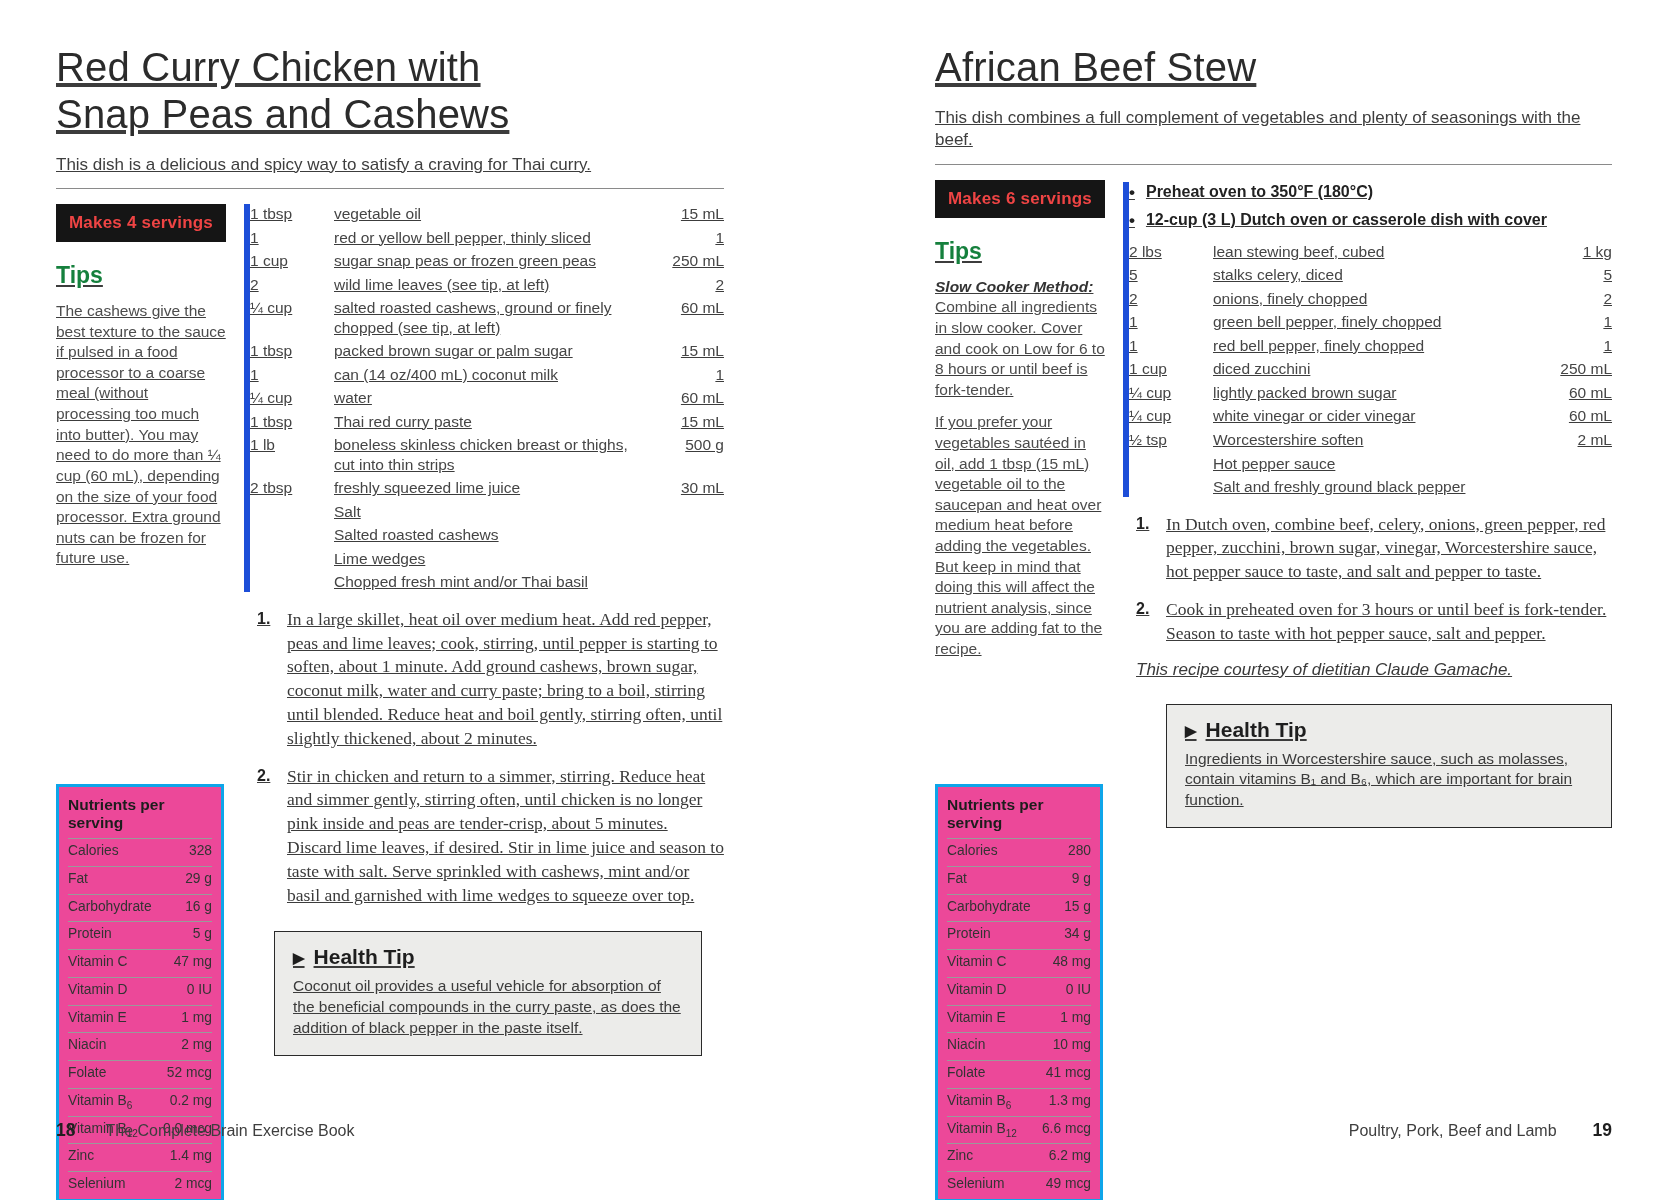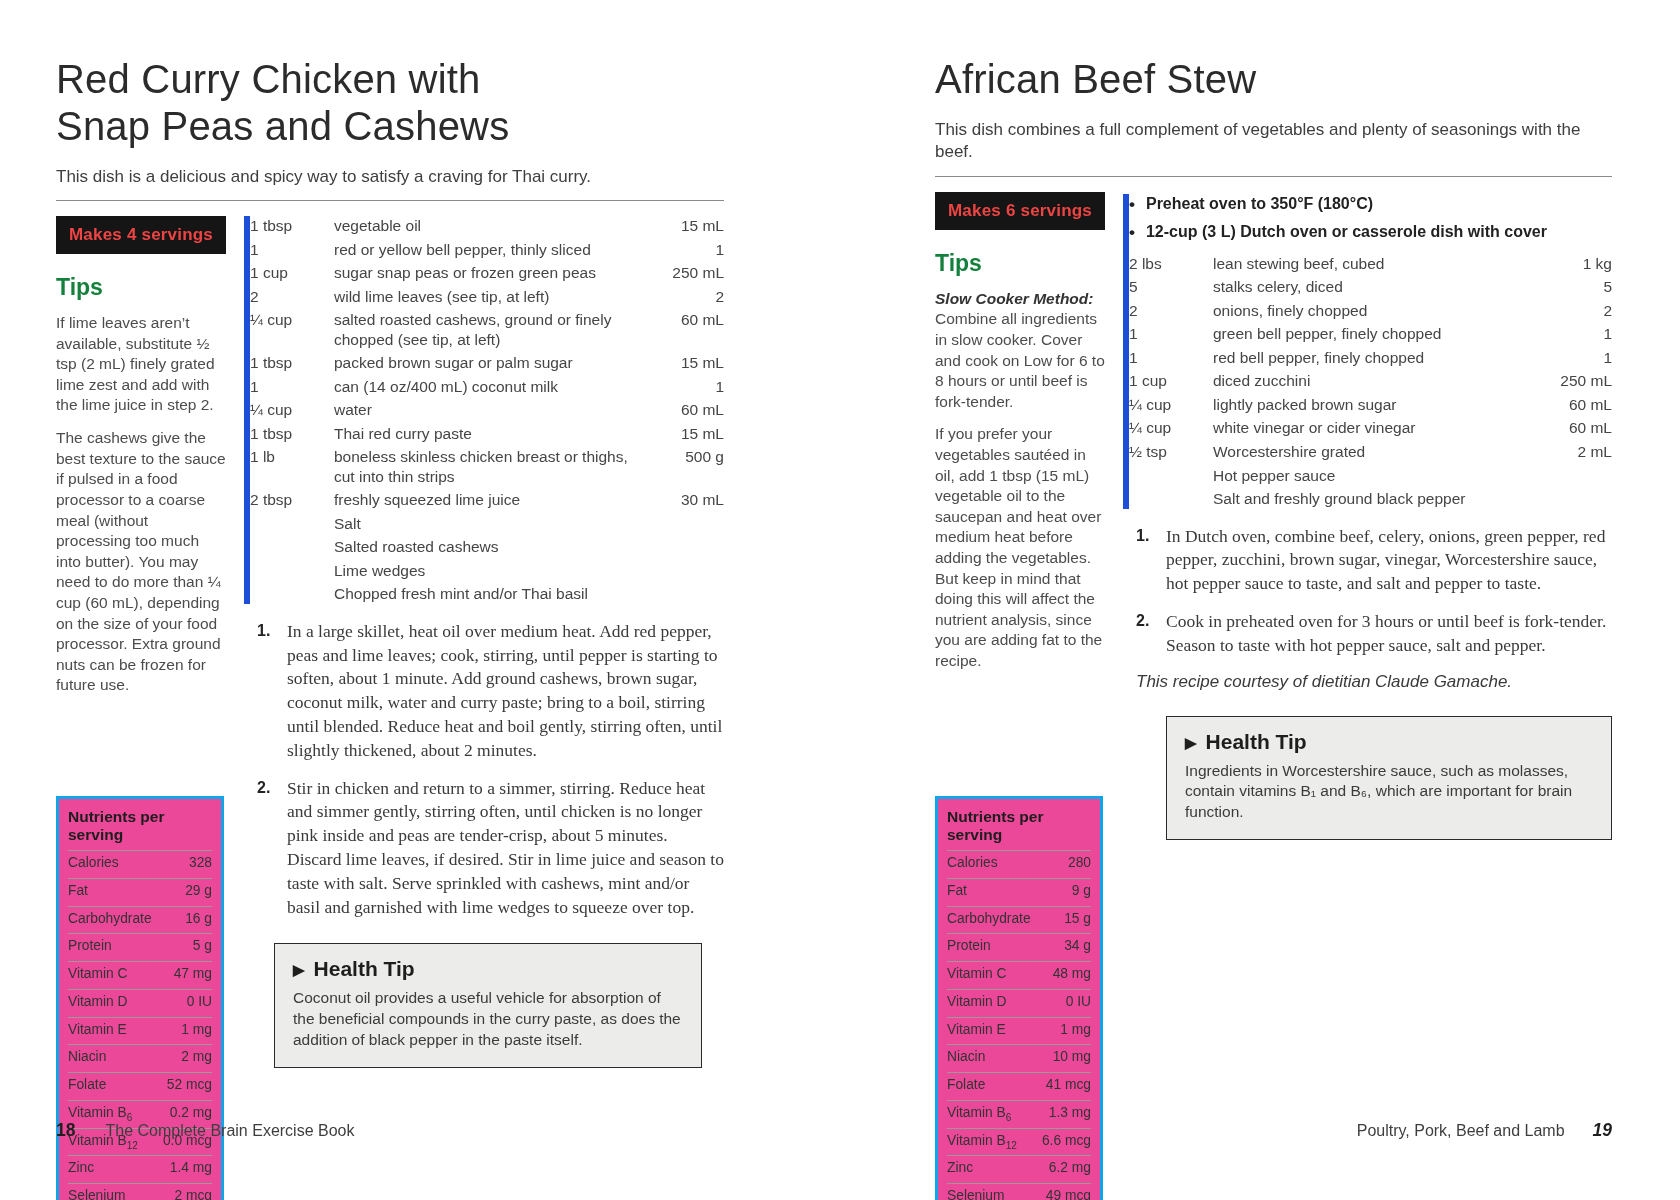--- a/index.html
+++ b/index.html
@@ -1,21 +1,21 @@
 <!DOCTYPE html>
 <html><head>
 <meta charset="utf-8">
 <style>
   html,body{margin:0;padding:0;}
   body{
     width:1680px;height:1200px;position:relative;overflow:hidden;
     background:#ffffff;color:#3c3c3c;
     font-family:"Liberation Sans", sans-serif;
   }
-  .page{position:absolute;top:56px;}
+  .page{position:absolute;top:44px;text-decoration:underline;}
   #page-left{left:56px;width:668px;}
   #page-right{left:935px;width:677px;}
 
   .recipe-title{
     font-size:40px;line-height:1.17;font-weight:300;color:#2b2b2b;
     letter-spacing:0.2px;white-space:pre-line;
   }
   .intro{margin-top:16px;font-size:17px;line-height:1.32;color:#3e3e3e;}
   .rule{margin-top:12px;border-top:1px solid #8a8a8a;height:0;}
 
@@ -65,38 +65,37 @@
   #page-right .health-tip{margin:24px 0 0 30px;}
   .ht-heading{font-size:21px;font-weight:bold;color:#1e1e1e;}
   .ht-arrow{font-size:15px;margin-right:9px;position:relative;top:-1px;}
   .ht-body{margin-top:7px;font-size:15.5px;line-height:1.35;color:#3b3b3b;}
 
   .footer{position:absolute;top:1120px;font-size:16px;color:#3e3e3e;white-space:nowrap;}
   #footer-left{left:56px;}
   #footer-right{right:68px;text-align:right;}
   .pagenum{font-weight:bold;font-size:17.5px;color:#1f1f1f;}
   #footer-left .pagenum{margin-right:30px;}
-  #footer-right .pagenum{margin-left:28px;font-style:italic;}
+  #footer-right .pagenum{margin-left:36px;}
 </style>
 </head>
 <body>
 
 <div class="page" id="page-left">
   <div class="recipe-title">Red Curry Chicken with
 Snap Peas and Cashews</div>
   <div class="intro">This dish is a delicious and spicy way to satisfy a craving for Thai curry.</div>
   <div class="rule"></div>
 
   <div class="body-row">
     <div class="sidebar">
       <div class="badge">Makes 4 servings</div>
       <div class="tips-heading">Tips</div>
       <div>
 
-          <p class="tip"><strong class="tip-lead"></strong> <span>If lime leaves aren’t available, substitute ½ tsp (2 mL) finely grated lime zest and add with the lime juice in step 2.</span></p>
 
           <p class="tip"><strong class="tip-lead"></strong> <span>The cashews give the best texture to the sauce if pulsed in a food processor to a coarse meal (without processing too much into butter). You may need to do more than ¼ cup (60 mL), depending on the size of your food processor. Extra ground nuts can be frozen for future use.</span></p>
         </div>
     </div>
 
     <div class="main">
       <div class="ing-wrap">
 
           <div class="ing-row">
             <span class="ing-qty">1 tbsp</span>
@@ -355,21 +354,21 @@
             </div>
 
             <div class="ing-row">
               <span class="ing-qty">¼ cup</span>
               <span class="ing-item">white vinegar or cider vinegar</span>
               <span class="ing-metric">60 mL</span>
             </div>
 
             <div class="ing-row">
               <span class="ing-qty">½ tsp</span>
-              <span class="ing-item">Worcestershire grated</span>
+              <span class="ing-item">Worcestershire soften</span>
               <span class="ing-metric">2 mL</span>
             </div>
 
             <div class="ing-row">
               <span class="ing-qty"></span>
               <span class="ing-item">Hot pepper sauce</span>
               <span class="ing-metric"></span>
             </div>
 
             <div class="ing-row">

